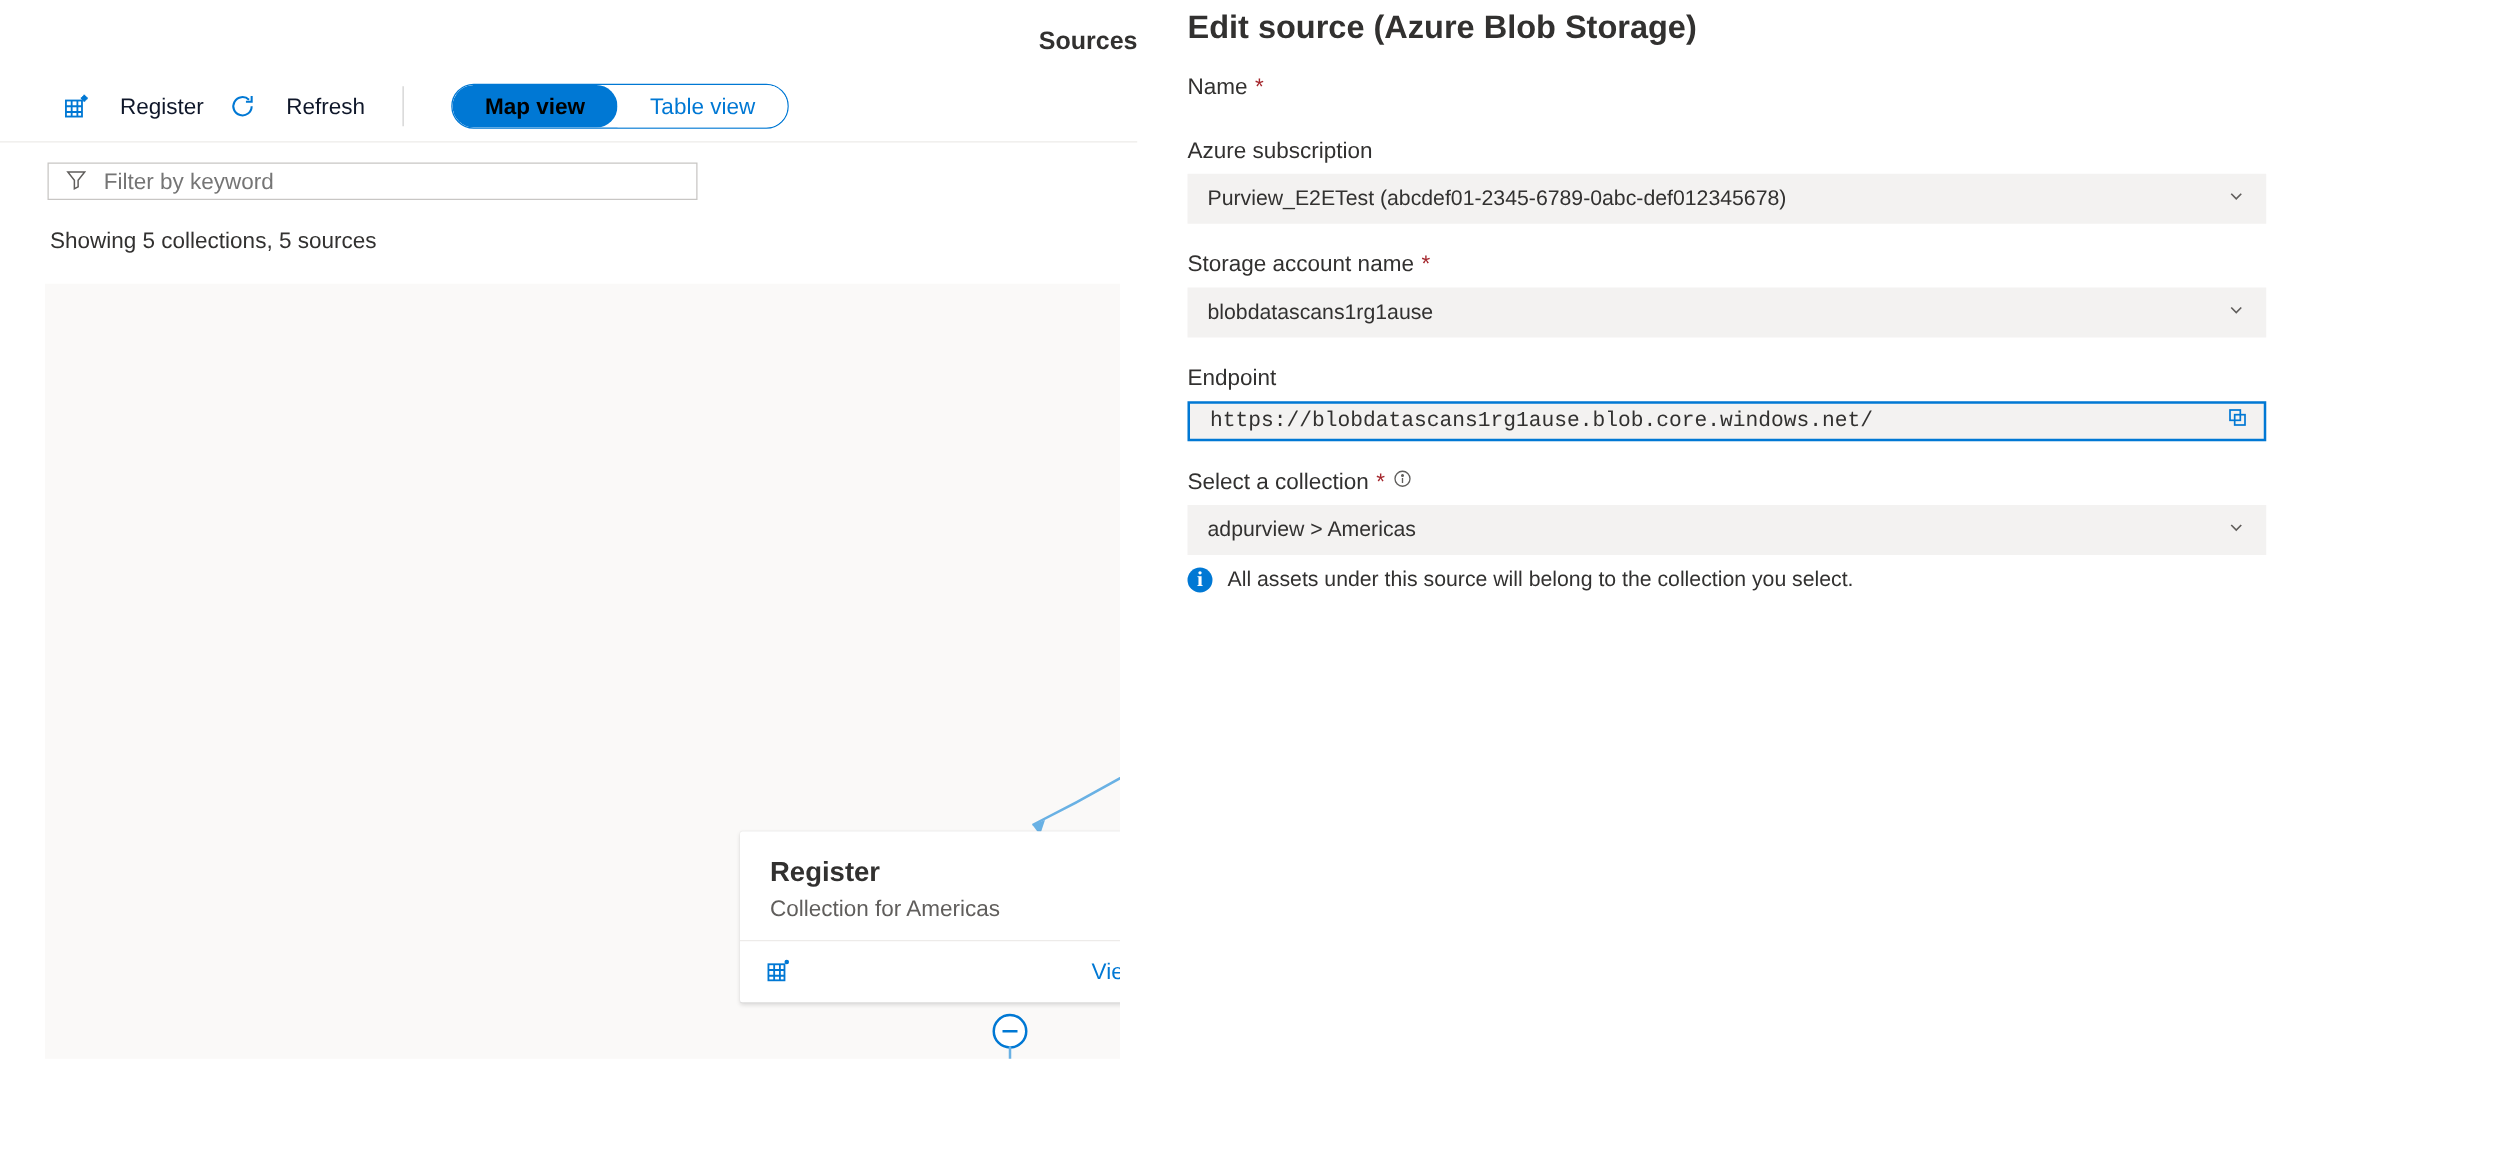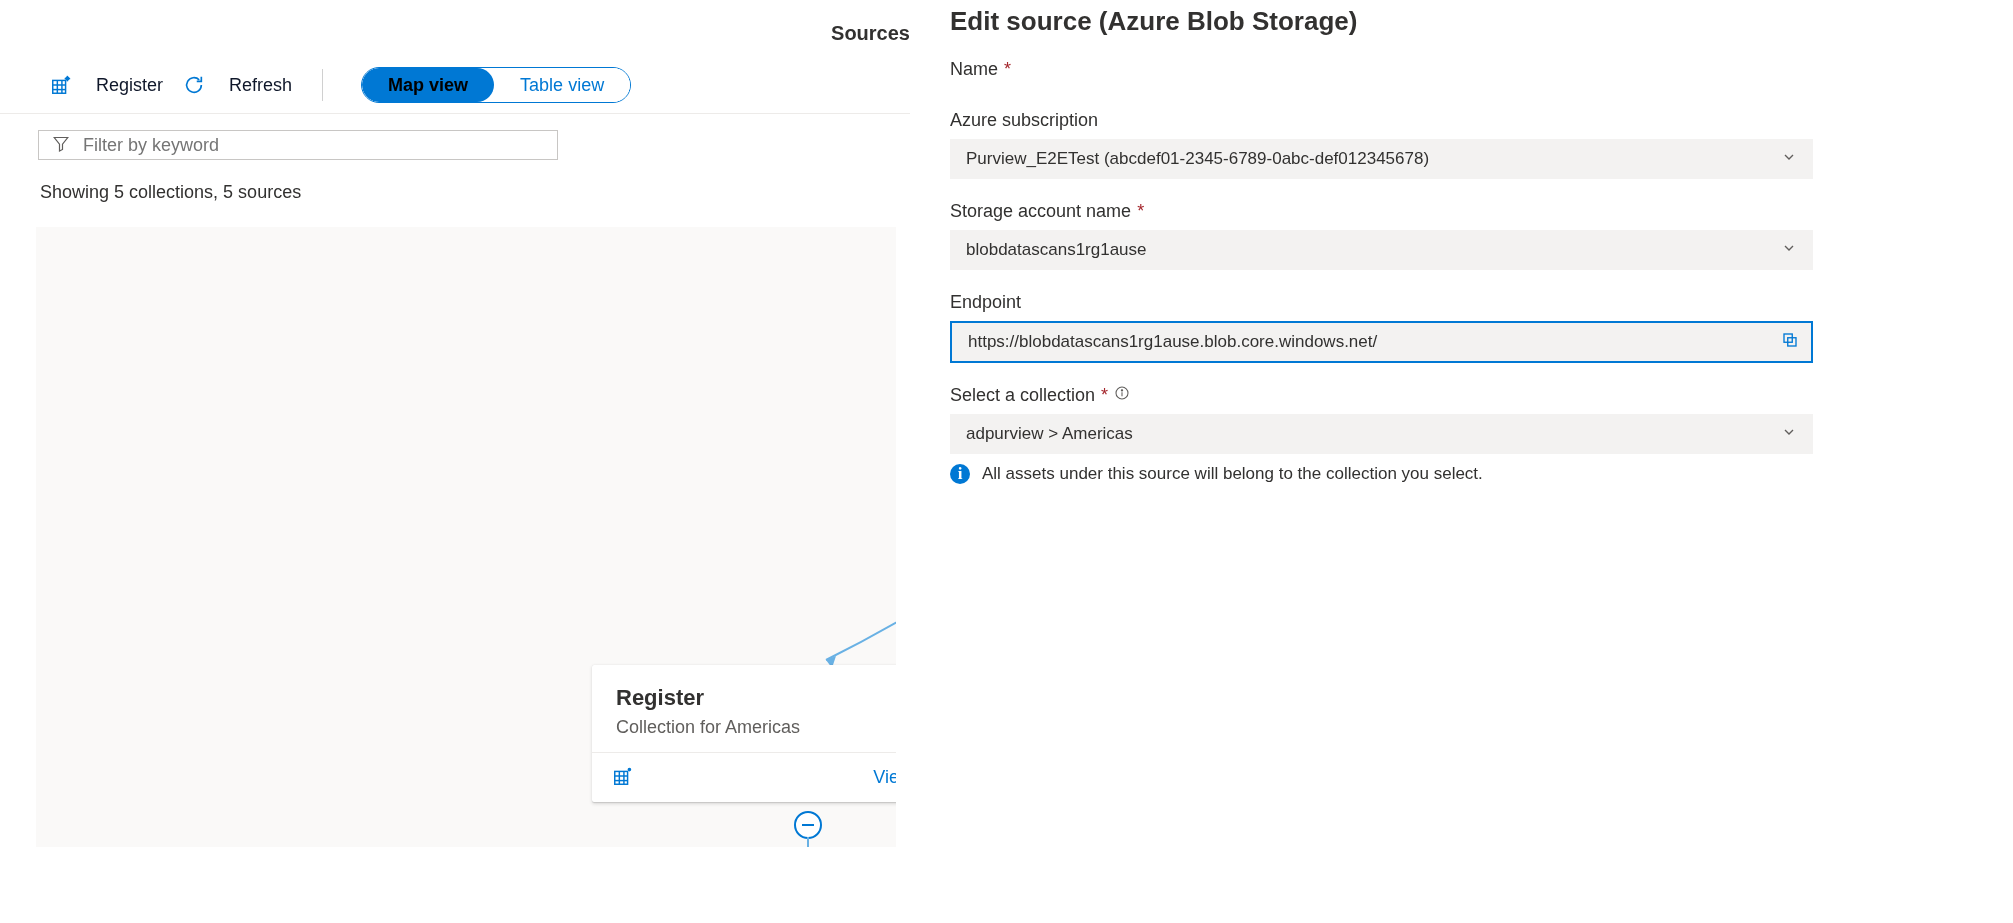--- a/index.html
+++ b/index.html
@@ -164,26 +164,26 @@
   color: #323130;
   display: flex; align-items: center;
   justify-content: space-between;
   cursor: pointer;
 }
 .txt-input { color: #605e5c; cursor: default; }
 .select-box .chev { color: #605e5c; }
 
 .endpoint-box {
   width: 100%;
-  height: 42px;
+  height: 32px;
   background: #f3f2f1;
   border: 2px solid #0078d4;
   padding: 0 12px 0 16px;
   font-size: 17px;
-  display: flex; align-items: center; justify-content: space-between;
+  display: flex; align-items: center; justify-content: space-between; font-family: Liberation Mono, monospace;
 }
 .endpoint-box .copy { color: #0078d4; cursor: pointer; }
 
 .hint {
   display: flex; align-items: center; gap: 12px;
   margin-top: 10px;
   font-size: 17px;
   color: #323130;
 }
 .hint .circle-i {

